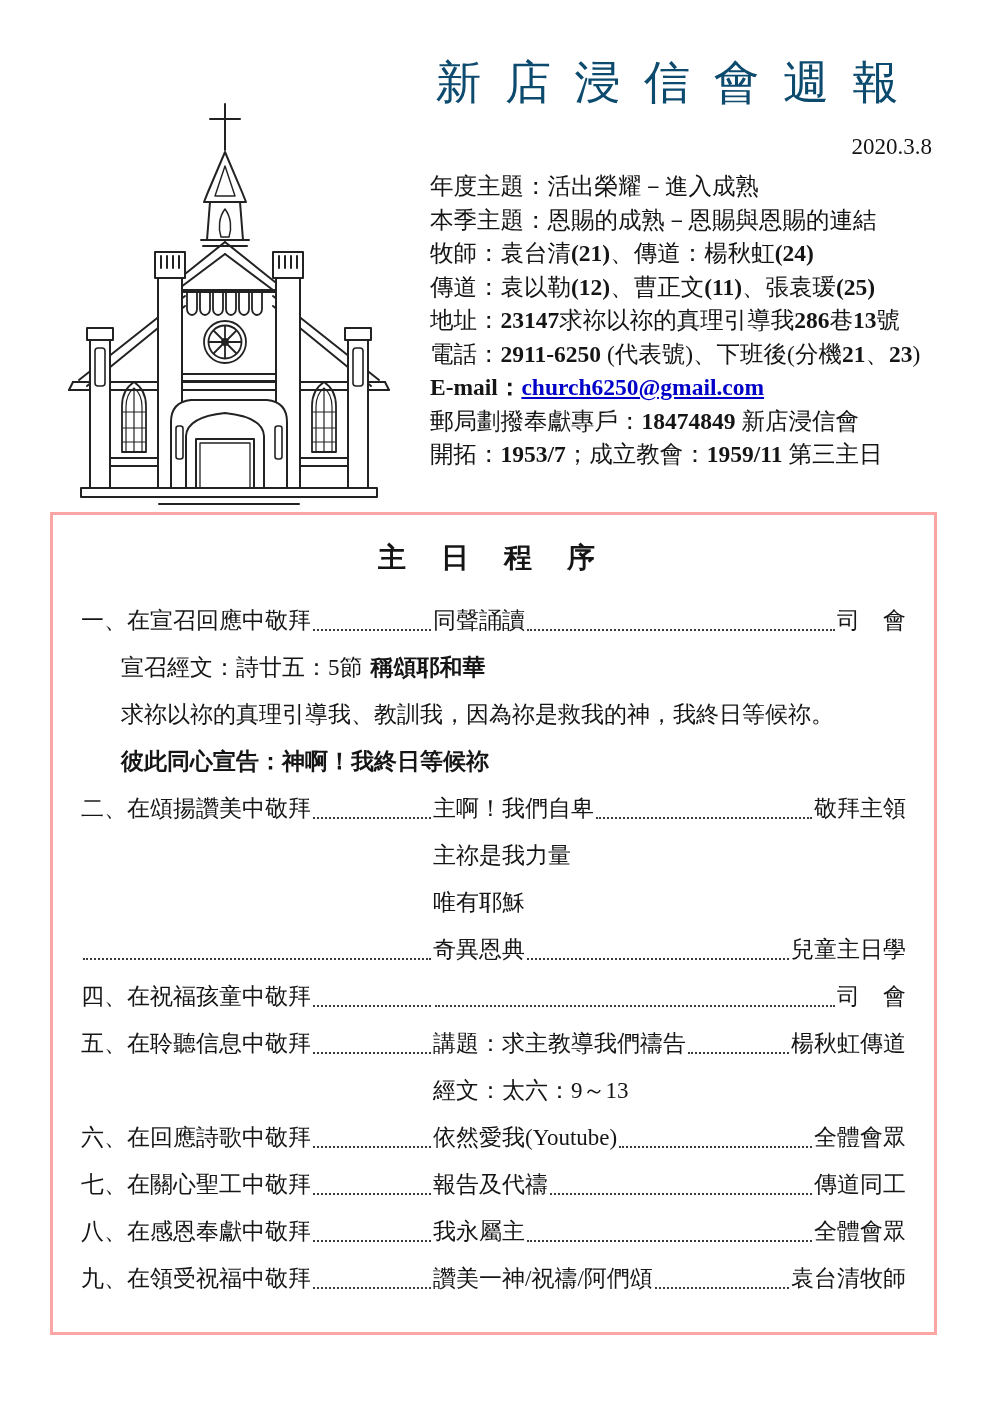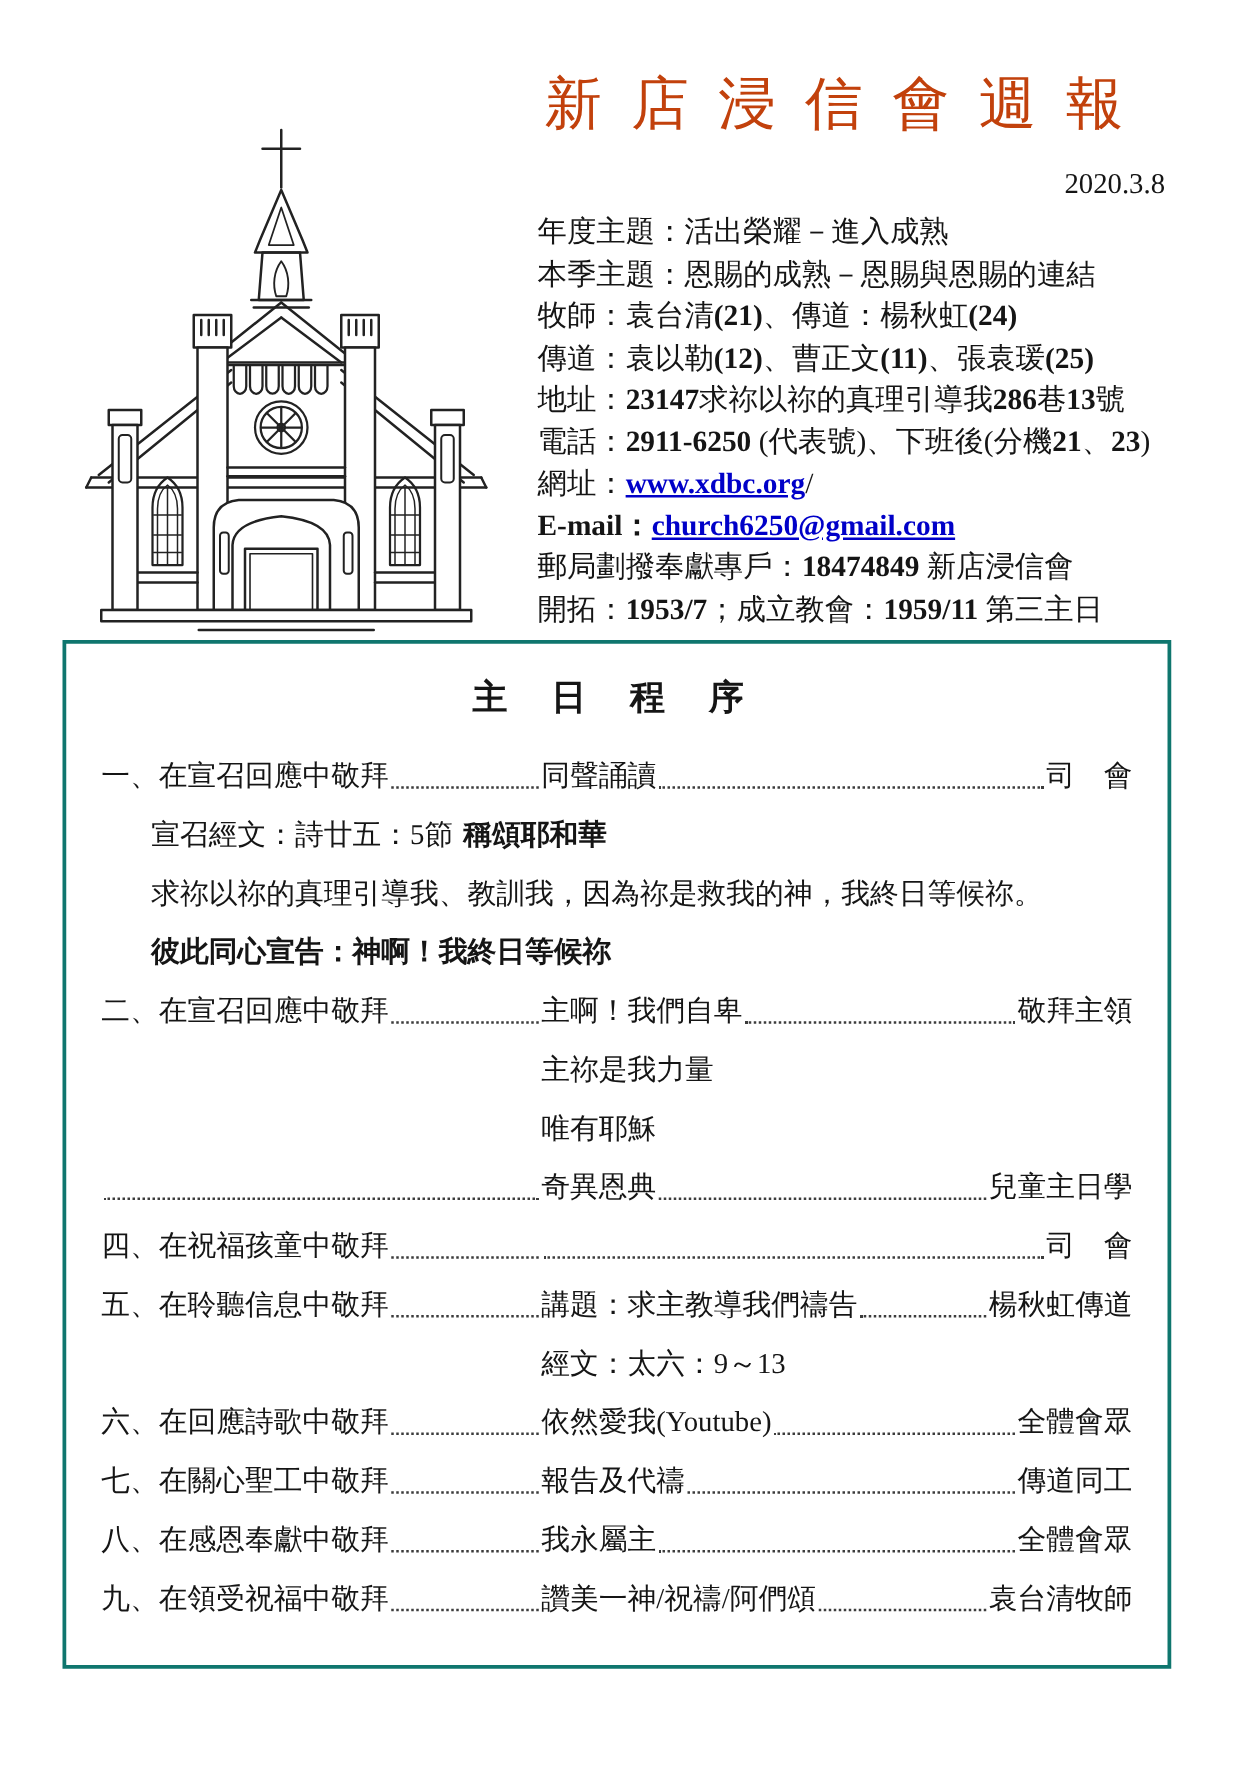--- a/index.html
+++ b/index.html
@@ -3,38 +3,38 @@
 <meta charset="utf-8">
 <style>
   html,body{margin:0;padding:0;background:#ffffff;}
   .page{
     position:relative;width:1000px;height:1412px;background:#ffffff;
     font-family:"Liberation Serif", serif;color:#151515;overflow:hidden;
   }
   
   .title{
     position:absolute;left:390px;top:52px;width:560px;text-align:center;
-    font-size:46px;letter-spacing:6px;white-space:nowrap;color:#c2410c;
+    font-size:46px;letter-spacing:6px;white-space:nowrap;color:#0c4a6e;
   }
   .date{
     position:absolute;left:420px;top:134px;width:512px;text-align:right;
     font-size:23px;font-weight:normal;
   }
   .info{
     position:absolute;left:430px;top:170px;width:545px;
     font-size:23.5px;line-height:33.5px;white-space:nowrap;
   }
   .iline b{font-weight:bold;}
   .lnk{color:#0000c8;font-weight:bold;text-decoration:underline;cursor:pointer;}
   
   .church{position:absolute;left:58px;top:90px;width:342px;height:424px;}
   
   .pbox{
     position:absolute;left:50px;top:512px;width:887px;height:823px;
-    border:3px solid #0f766e;box-sizing:border-box;padding:14px 28px 0 28px;
+    border:3px solid #fca5a5;box-sizing:border-box;padding:14px 28px 0 28px;
   }
   .pheading{
     margin:10px 0 20px 0;text-align:center;font-size:28px;font-weight:bold;
     letter-spacing:14px;white-space:nowrap;
   }
   .pline{display:flex;align-items:center;height:47px;font-size:23px;white-space:nowrap;}
   .c1{flex:0 0 352px;display:flex;align-items:center;height:100%;min-width:0;font-family:Liberation Mono, monospace;}
   .dots{
     flex:1 1 0;min-width:8px;border-bottom:2px dotted #3c3c3c;
     align-self:flex-end;margin:0 2px 13px 2px;height:0;
@@ -180,21 +180,20 @@
   <div class="title">新 店 浸 信 會 週 報</div>
   <div class="date">2020.3.8</div>
 
   <div class="info">
     <div class="iline"><span>年度主題：活出榮耀－進入成熟</span></div>
     <div class="iline"><span>本季主題：恩賜的成熟－恩賜與恩賜的連結</span></div>
     <div class="iline"><span>牧師：袁台清</span><b>(21)</b><span>、傳道：楊秋虹</span><b>(24)</b></div>
     <div class="iline"><span>傳道：袁以勒</span><b>(12)</b><span>、曹正文</span><b>(11)</b><span>、張袁瑗</span><b>(25)</b></div>
     <div class="iline"><span>地址：</span><b>23147</b><span>求祢以祢的真理引導我</span><b>286</b><span>巷</span><b>13</b><span>號</span></div>
     <div class="iline"><span>電話：</span><b>2911-6250</b><span> (代表號)、下班後(分機</span><b>21</b><span>、</span><b>23</b><span>)</span></div>
-    <div class="iline"><span>網址：</span><a class="lnk">www.xdbc.org</a><span>/</span></div>
     <div class="iline"><b>E-mail：</b><a class="lnk">church6250@gmail.com</a></div>
     <div class="iline"><span>郵局劃撥奉獻專戶：</span><b>18474849</b><span> 新店浸信會</span></div>
     <div class="iline"><span>開拓：</span><b>1953/7</b><span>；成立教會：</span><b>1959/11</b><span> 第三主日</span></div>
   </div>
 
   <div class="pbox">
     <div class="pheading">主 日 程 序</div>
 
     <div class="pline">
       <span class="c1">
@@ -211,21 +210,21 @@
     </div>
     <div class="pline sub1">
       <span>求祢以祢的真理引導我、教訓我，因為祢是救我的神，我終日等候祢。</span>
     </div>
     <div class="pline sub1">
       <span class="bold">彼此同心宣告：神啊！我終日等候祢</span>
     </div>
 
     <div class="pline">
       <span class="c1">
-          <span>二、在宣召回應中敬拜</span>
+          <span>二、在頌揚讚美中敬拜</span>
           <span class="dots"></span>
         </span>
       <span class="mid">主啊！我們自卑</span>
       <span class="dots"></span>
       <span class="pright">敬拜主領</span>
     </div>
     <div class="pline submid">
       <span>主祢是我力量</span>
     </div>
     <div class="pline submid">

